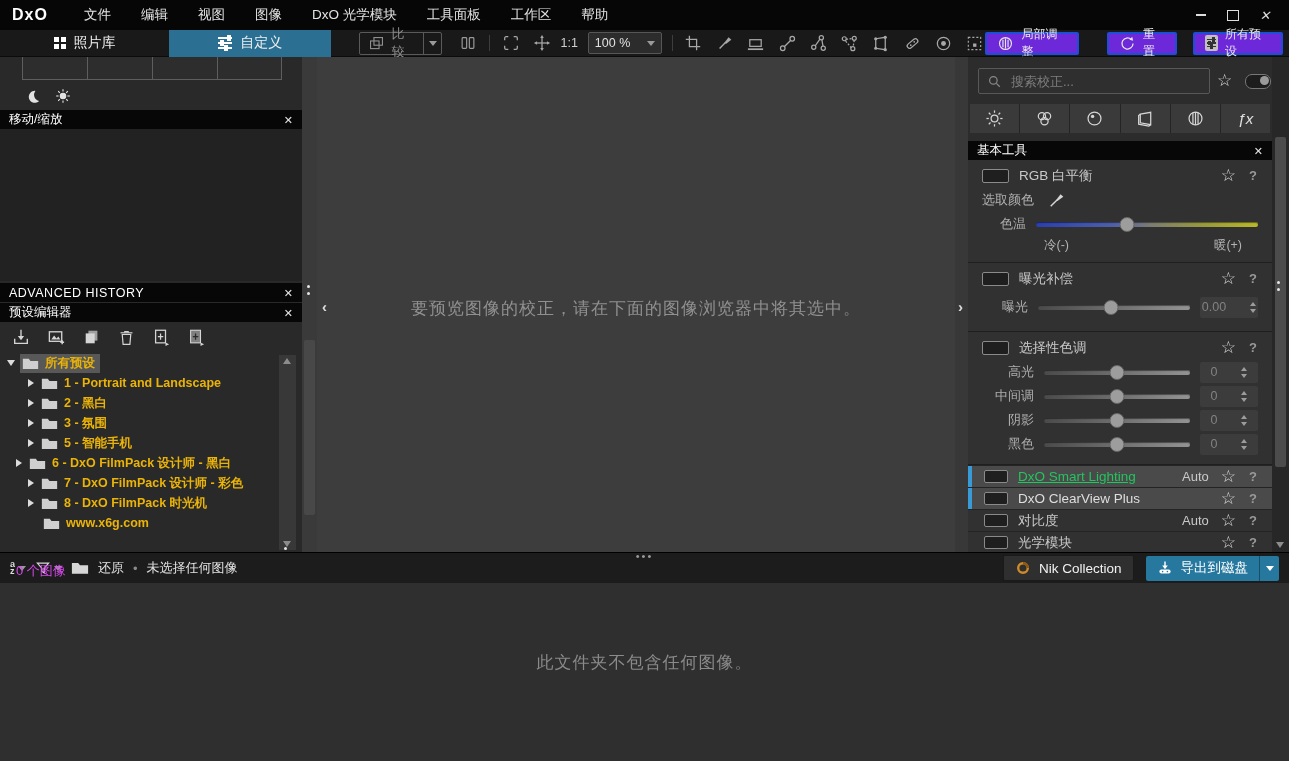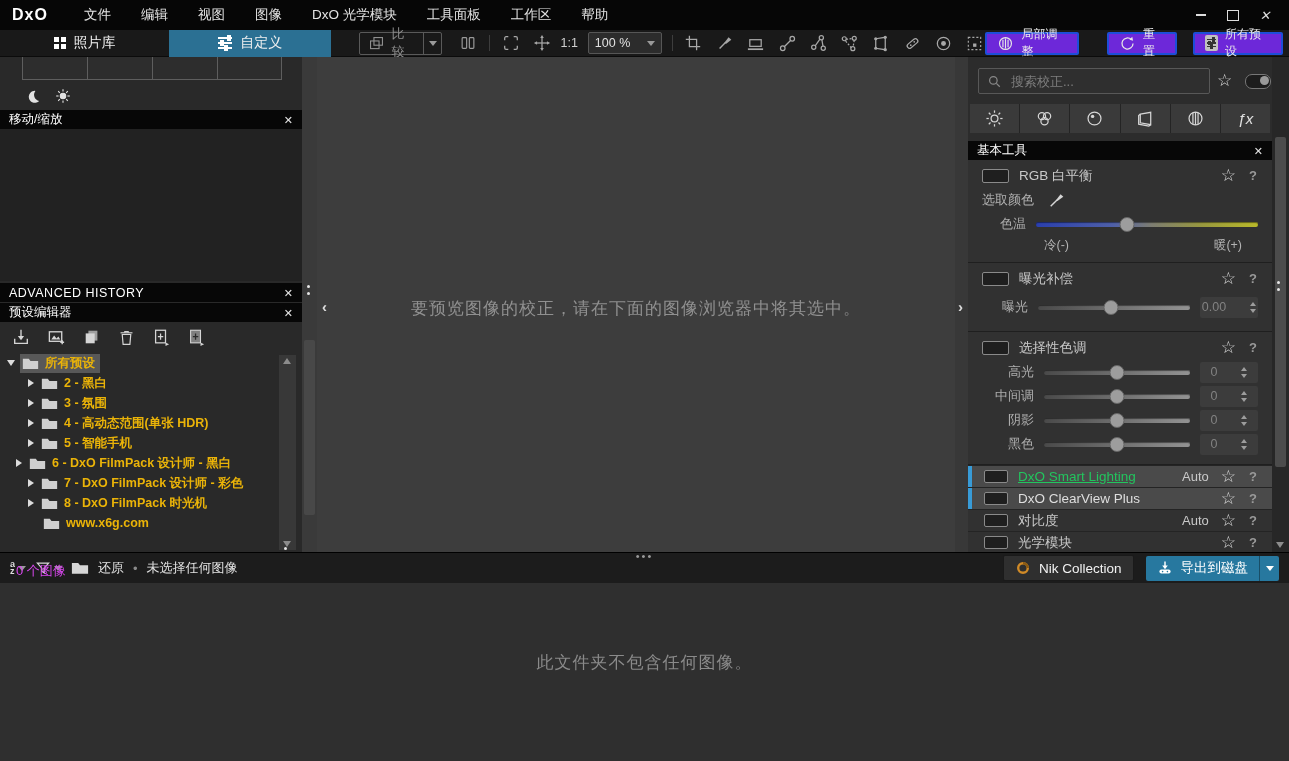--- a/index.html
+++ b/index.html
@@ -432,39 +432,39 @@
             </svg>
           <span>所有预设</span>
         </span>
       </div>
       <div class="trow" style="padding-left:28px;">
         <i class="tri-r"></i>
         <span class="twrap">
             <svg width="17" height="13" viewBox="0 0 20 15">
               <path d="M1 2h7l2 2.5h9V14H1z" fill="#cfcfcf"></path>
             </svg>
-        <span>2 - 黑白</span>
+        <span>1 - Portrait and Landscape</span>
           </span>
       </div>
       <div class="trow" style="padding-left:28px;">
         <i class="tri-r"></i>
         <span class="twrap">
             <svg width="17" height="13" viewBox="0 0 20 15">
               <path d="M1 2h7l2 2.5h9V14H1z" fill="#cfcfcf"></path>
             </svg>
-        <span>3 - 氛围</span>
+        <span>2 - 黑白</span>
           </span>
       </div>
       <div class="trow" style="padding-left:28px;">
         <i class="tri-r"></i>
         <span class="twrap">
             <svg width="17" height="13" viewBox="0 0 20 15">
               <path d="M1 2h7l2 2.5h9V14H1z" fill="#cfcfcf"></path>
             </svg>
-        <span>4 - 高动态范围(单张 HDR)</span>
+        <span>3 - 氛围</span>
           </span>
       </div>
       <div class="trow" style="padding-left:28px;">
         <i class="tri-r"></i>
         <span class="twrap">
             <svg width="17" height="13" viewBox="0 0 20 15">
               <path d="M1 2h7l2 2.5h9V14H1z" fill="#cfcfcf"></path>
             </svg>
         <span>5 - 智能手机</span>
           </span>

